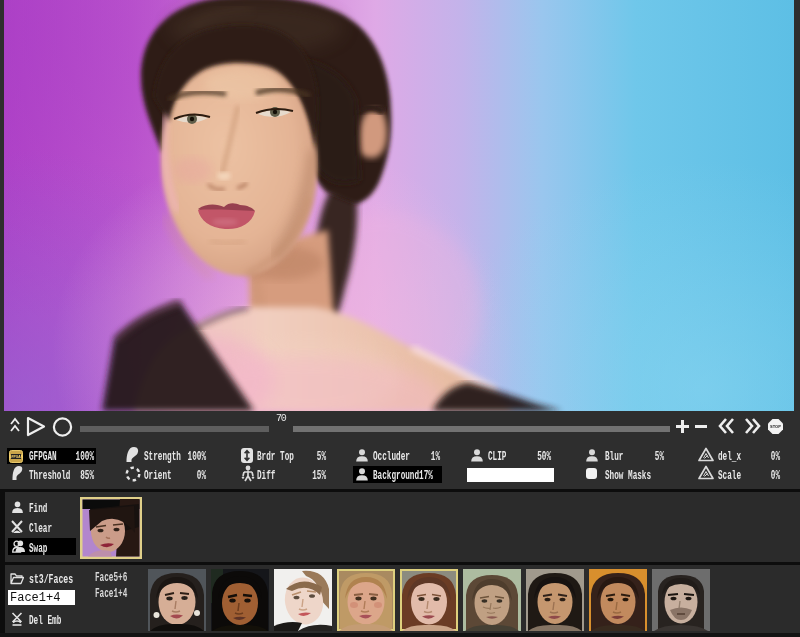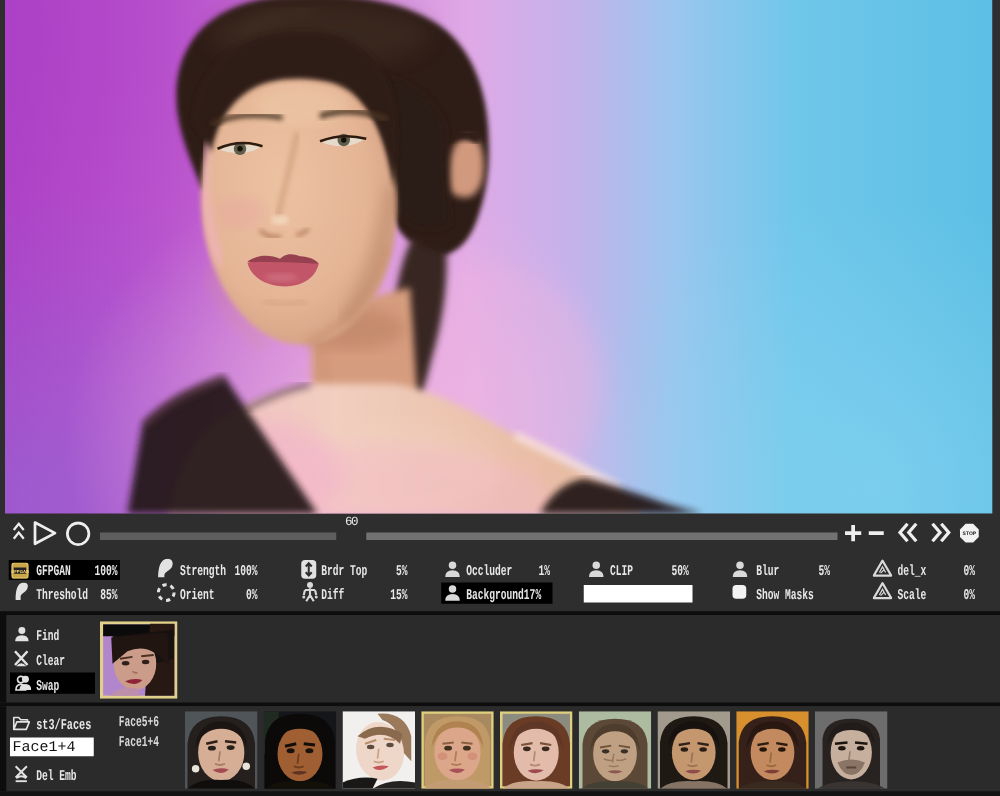--- a/index.html
+++ b/index.html
@@ -125,21 +125,21 @@
  <path d="M2,8 L6,3 L10,8 M2,15 L6,10 L10,15" stroke="#eee" stroke-width="1.8" fill="none"></path>
 </svg>
 <svg class="abs" style="left:25px;top:416px" width="22" height="21" viewBox="0 0 22 21">
  <path d="M3,2 L19,10.5 L3,19 Z" stroke="#eee" stroke-width="2.2" fill="none" stroke-linejoin="round"></path>
 </svg>
 <svg class="abs" style="left:52px;top:417px" width="21" height="20" viewBox="0 0 21 20">
  <circle cx="10.5" cy="10" r="8.6" stroke="#eee" stroke-width="2.2" fill="none"></circle>
 </svg>
 <div class="abs" style="left:80px;top:426px;width:189px;height:6px;background:#5e5e5e"></div>
 <div class="abs" style="left:293px;top:426px;width:377px;height:6px;background:#727272"></div>
-<div class="abs lab" style="left:276px;top:414px;font-size:10px">60</div>
+<div class="abs lab" style="left:276px;top:414px;font-size:10px">70</div>
 <div class="abs" style="left:676px;top:425px;width:13px;height:3px;background:#eee"></div>
 <div class="abs" style="left:681px;top:420px;width:3px;height:13px;background:#eee"></div>
 <div class="abs" style="left:695px;top:425px;width:12px;height:3px;background:#eee"></div>
 <svg class="abs" style="left:718px;top:418px" width="17" height="16" viewBox="0 0 17 16">
  <path d="M8,1 L2,8 L8,15 M15,1 L9,8 L15,15" stroke="#eee" stroke-width="2.6" fill="none"></path>
 </svg>
 <svg class="abs" style="left:744px;top:418px" width="17" height="16" viewBox="0 0 17 16">
  <path d="M2,1 L8,8 L2,15 M9,1 L15,8 L9,15" stroke="#eee" stroke-width="2.6" fill="none"></path>
 </svg>
 <svg class="abs" style="left:767px;top:418px" width="17" height="17" viewBox="0 0 17 17">

